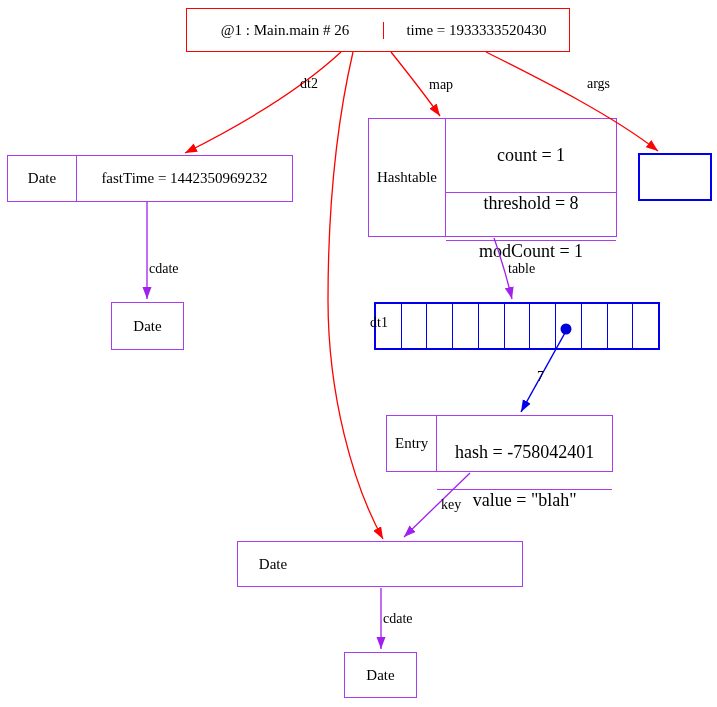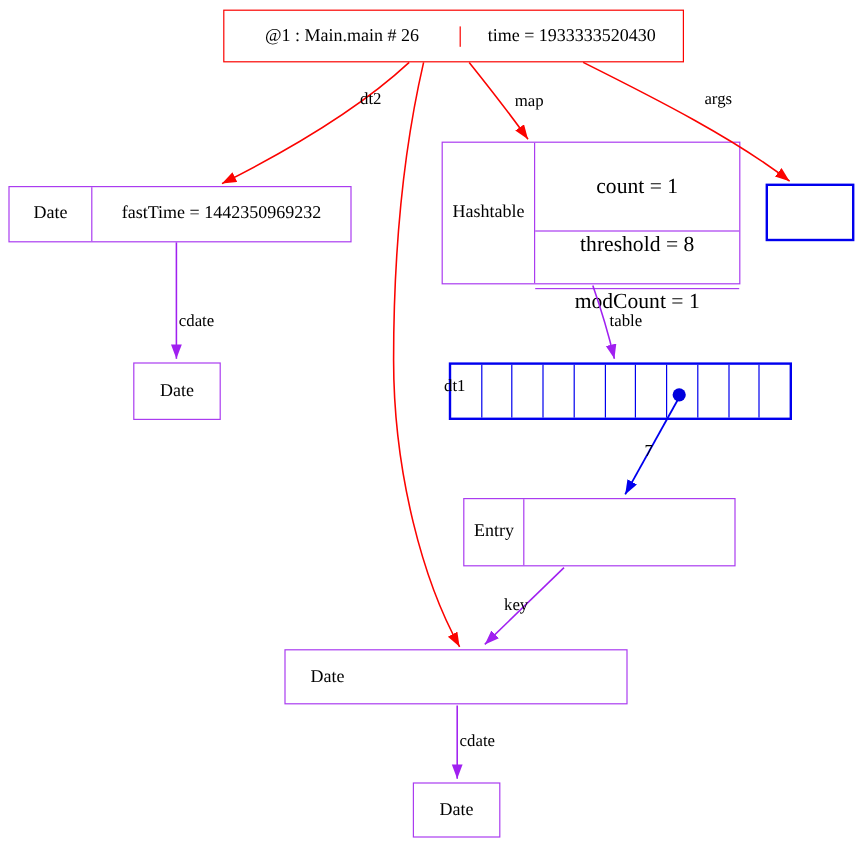--- a/index.html
+++ b/index.html
@@ -54,21 +54,21 @@
     <path d="M381,588 L381,649" fill="none" stroke="#a020f0" stroke-width="1.3" marker-end="url(#ah-purple)"></path>
   </svg>
 
   <span class="edge-label" style="left:300px;top:76px;">dt2</span>
   <span class="edge-label" style="left:429px;top:77px;">map</span>
   <span class="edge-label" style="left:587px;top:76px;">args</span>
   <span class="edge-label" style="left:327px;top:315px;margin-left:43px;">dt1</span>
   <span class="edge-label" style="left:149px;top:261px;">cdate</span>
   <span class="edge-label" style="left:508px;top:261px;">table</span>
   <span class="edge-label" style="left:537px;top:369px;">7</span>
-  <span class="edge-label" style="left:420px;top:497px;">key</span>
+  <span class="edge-label" style="left:441px;top:497px;">key</span>
   <span class="edge-label" style="left:383px;top:611px;">cdate</span>
 
   <div class="node red-border" style="left:186px;top:8px;width:384px;height:44px;align-items:center;">
     <div class="cell" style="width:184px;">@1 : Main.main # 26</div>
     <div class="cell sep-red" style="flex:1;">time = 1933333520430</div>
   </div>
 
   <div class="node purple-border" style="left:7px;top:155px;width:286px;height:47px;">
     <div class="cell" style="width:56px;">Date</div>
     <div class="cell sep-purple" style="flex:1;">fastTime = 1442350969232</div>
@@ -98,20 +98,24 @@
       <div class="aslot"></div>
       <div class="aslot"></div>
       <div class="aslot"></div>
       <div class="aslot"></div>
       <div class="aslot"></div>
       <div class="aslot"></div>
     </div>
 
   <div class="node purple-border" style="left:386px;top:415px;width:227px;height:57px;">
     <div class="typecell">Entry</div>
+    <div class="fields">
+      <div class="frow">hash = -758042401</div>
+      <div class="frow">value = "blah"</div>
+    </div>
   </div>
 
   <div class="node purple-border" style="left:237px;top:541px;width:286px;height:46px;">
     <div class="cell" style="width:58px;">Date</div>
   </div>
 
   <div class="node purple-border" style="left:344px;top:652px;width:73px;height:46px;">
     <div class="cell" style="flex:1;">Date</div>
   </div>
 

